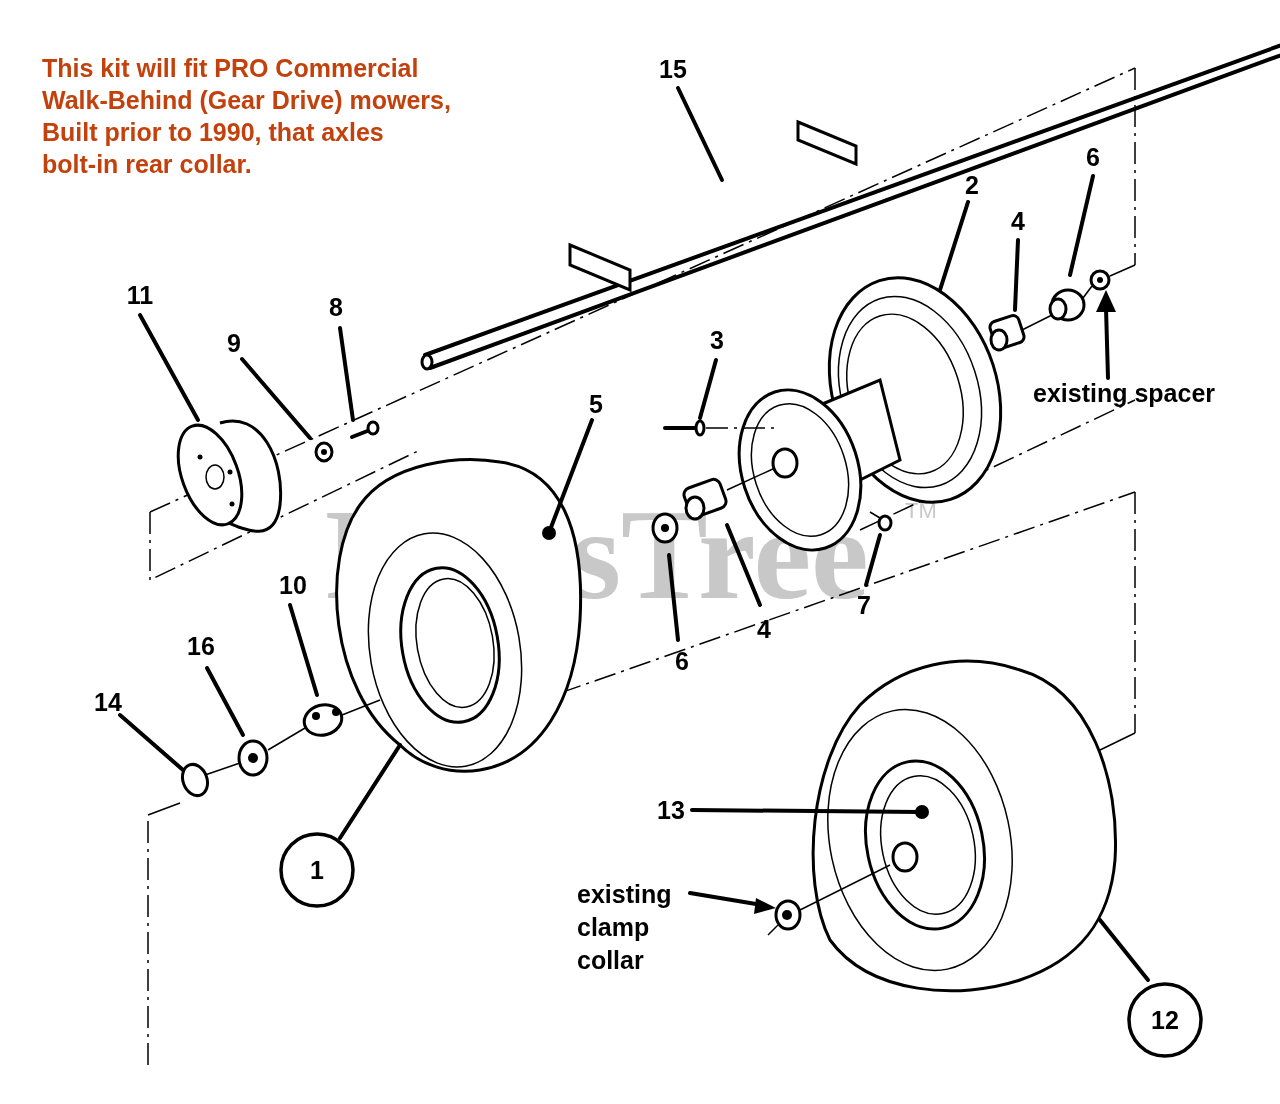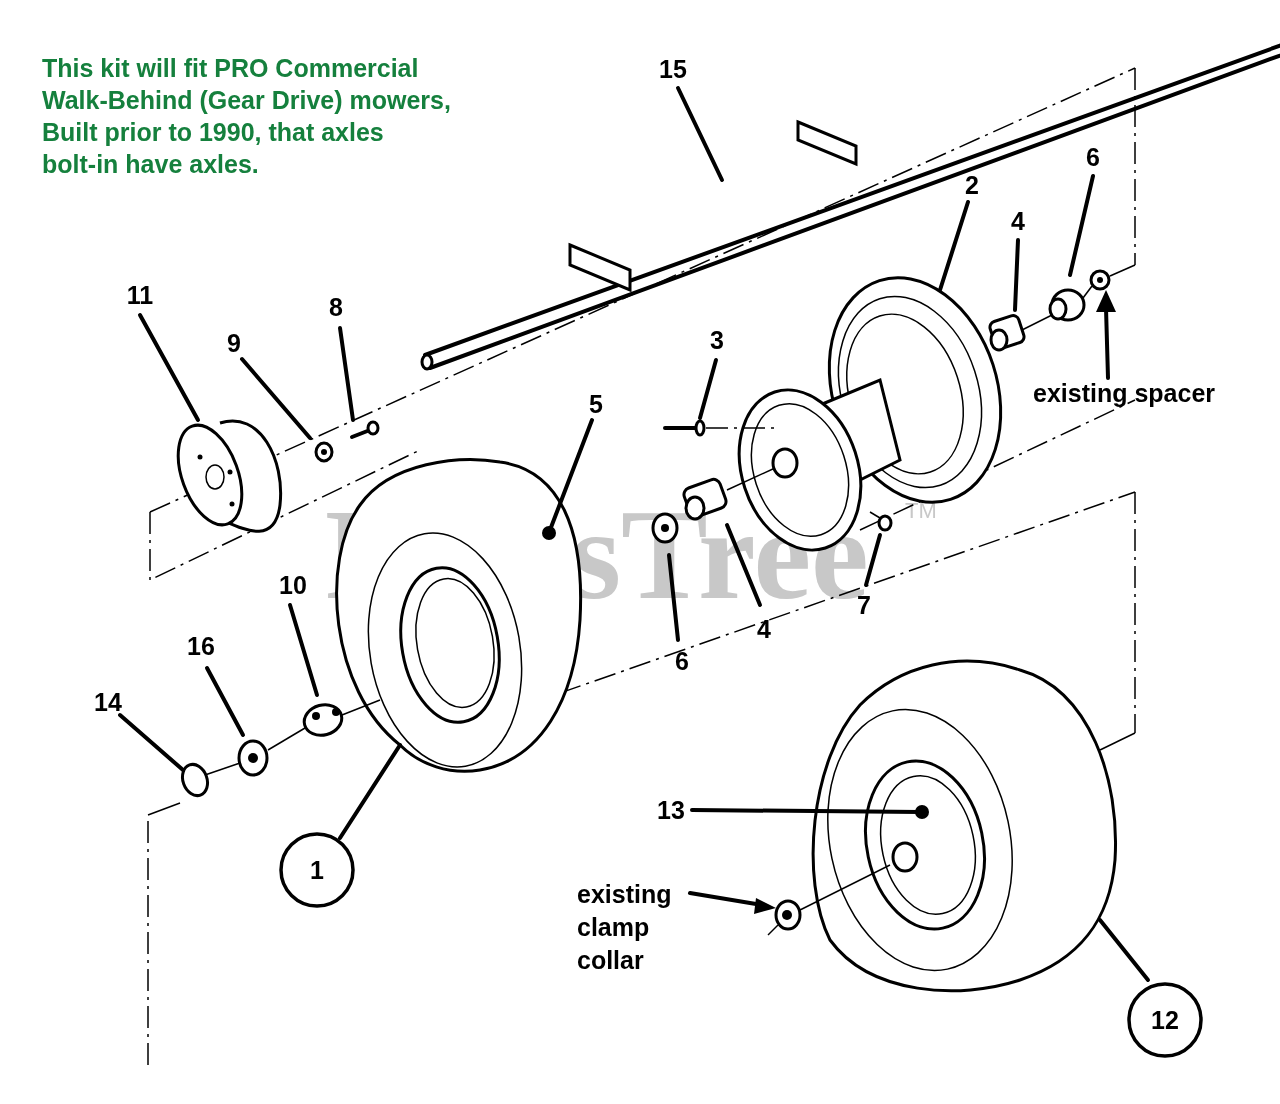--- a/index.html
+++ b/index.html
@@ -1,37 +1,37 @@
 <!DOCTYPE html>
 <html><head>
 <meta charset="utf-8">
 <style>
   html, body { margin: 0; padding: 0; background: #ffffff; }
   body { width: 1280px; height: 1104px; position: relative; overflow: hidden; font-family: "Liberation Sans", sans-serif; }
   #diagram { position: absolute; left: 0; top: 0; width: 1280px; height: 1104px; }
-  .note { position: absolute; left: 42px; top: 52px; font-family: "Liberation Sans", sans-serif; font-weight: bold; font-size: 25px; line-height: 32px; color: #15803d; }
+  .note { position: absolute; left: 42px; top: 52px; font-family: "Liberation Sans", sans-serif; font-weight: bold; font-size: 25px; line-height: 32px; color: #c2410c; }
   .note div { white-space: nowrap; }
   .lbl { font-family: "Liberation Sans", sans-serif; font-weight: bold; font-size: 25px; fill: #000; }
   .side { font-family: "Liberation Sans", sans-serif; font-weight: bold; font-size: 25px; fill: #000; }
   .wm { font-family: "Liberation Serif", serif; font-weight: bold; font-size: 130px; fill: #c8c8c8; }
   .tm { font-family: "Liberation Sans", sans-serif; font-size: 22px; fill: #c8c8c8; }
   .thick { stroke: #000; stroke-width: 4; fill: none; stroke-linecap: round; }
   .thin { stroke: #000; stroke-width: 1.5; fill: none; }
   .dash { stroke: #000; stroke-width: 1.5; fill: none; stroke-dasharray: 22 6 3 6; }
   .part { stroke: #000; stroke-width: 3; fill: #fff; }
   .partthin { stroke: #000; stroke-width: 1.5; fill: none; }
 </style>
 </head>
 <body>
 
 <div class="note">
   <div>This kit will fit PRO Commercial</div>
   <div>Walk-Behind (Gear Drive) mowers,</div>
   <div>Built prior to 1990, that axles</div>
-  <div>bolt-in have axles.</div>
+  <div>bolt-in rear collar.</div>
 </div>
 
 <svg id="diagram" viewBox="0 0 1280 1104" xmlns="http://www.w3.org/2000/svg">
 
   <g>
     <text class="wm" x="325" y="598">PartsTree</text>
     <text class="tm" x="905" y="518">TM</text>
   </g>
 
   <g>

